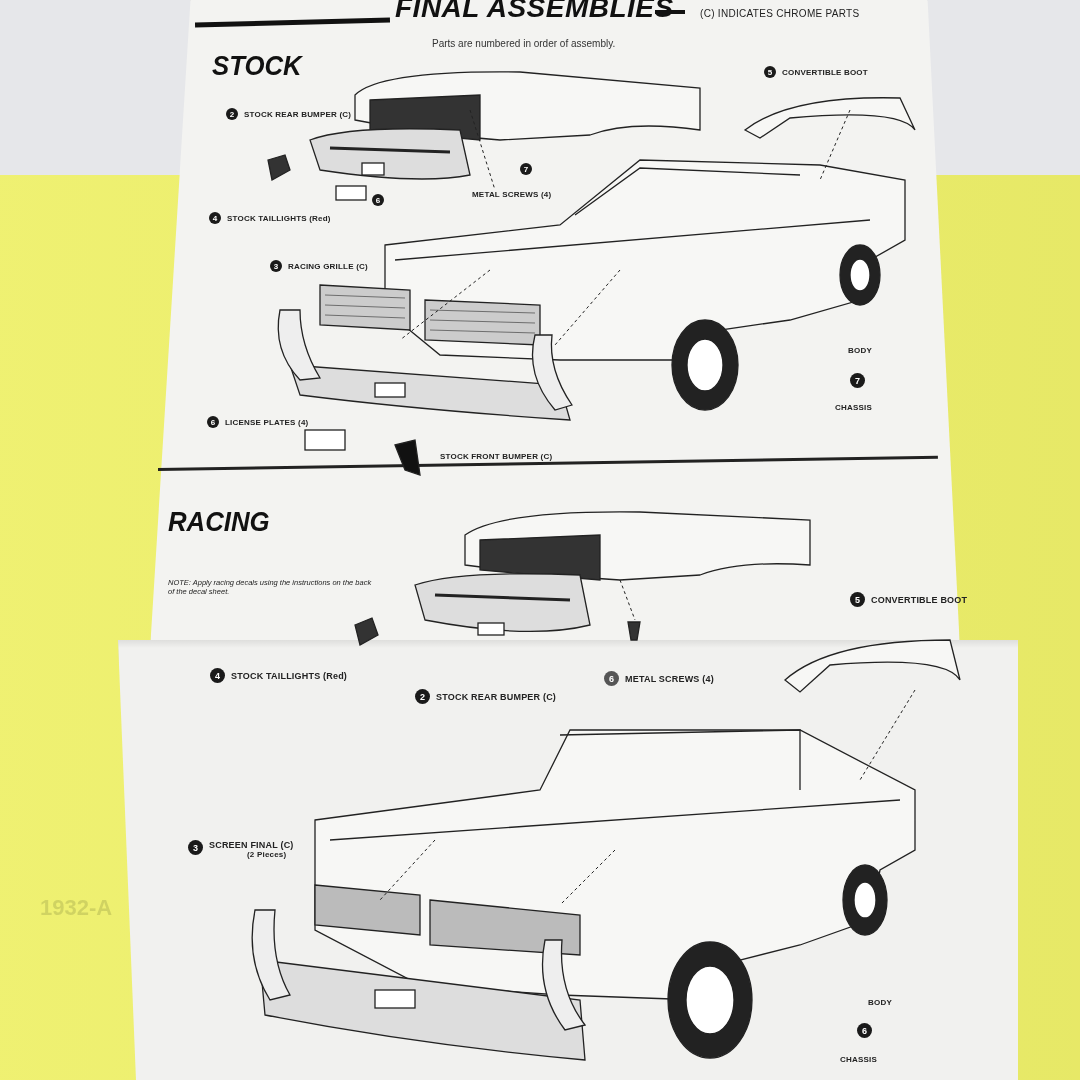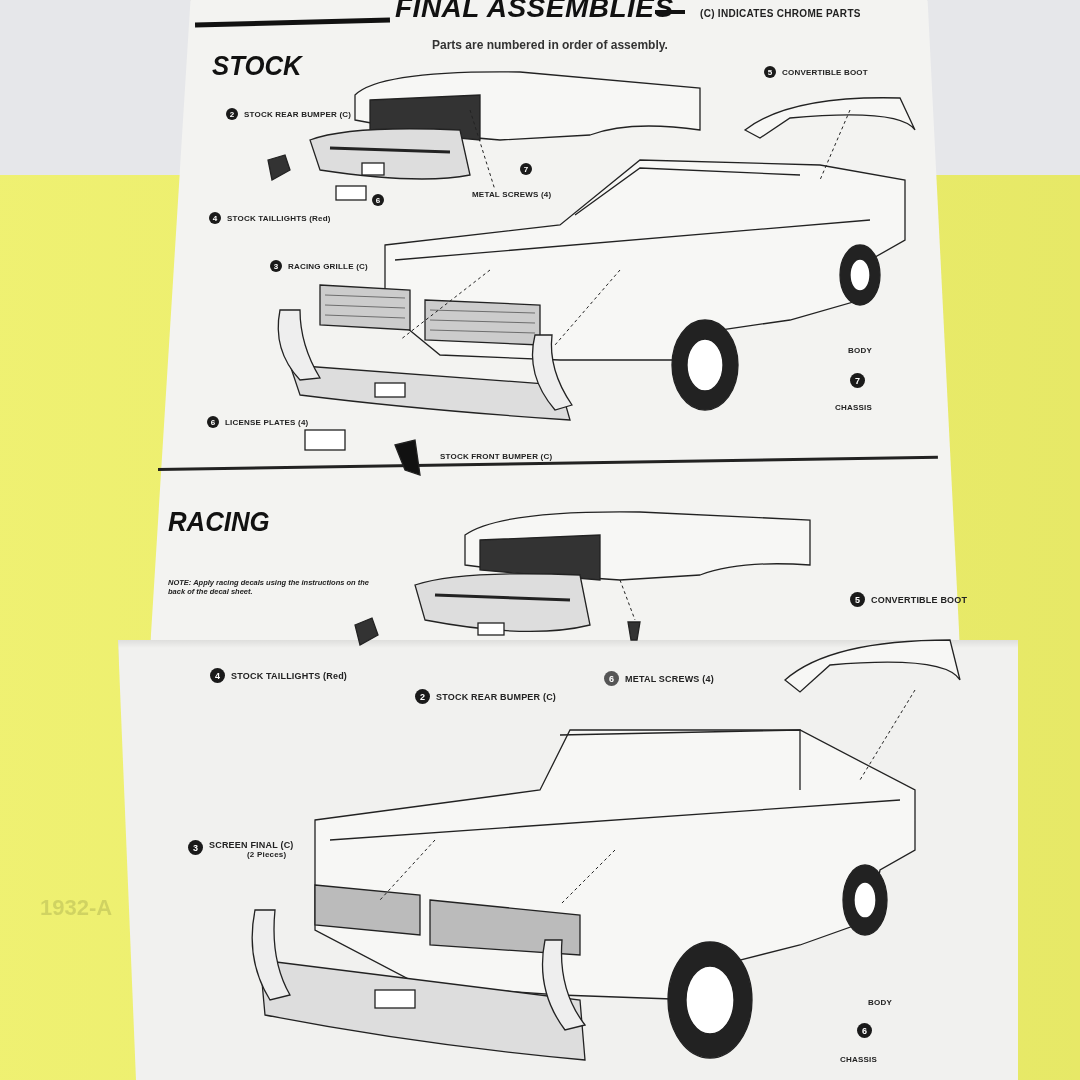--- a/index.html
+++ b/index.html
@@ -33,38 +33,38 @@
       background: #f1f1ef;
     }
     .fold { position: absolute; left: 118px; top: 640px; width: 900px; height: 8px;
       background: linear-gradient(180deg, rgba(0,0,0,0.08), rgba(0,0,0,0)); }
 
     .hdr-line { position: absolute; background: #111; height: 5px; }
     .title {
       position: absolute; left: 395px; top: -8px; font-size: 28px; font-weight: 900;
       font-style: italic; letter-spacing: 0.5px; color: #111;
     }
-    .chrome-note { position: absolute; left: 700px; top: 8px; font-size: 10px; font-weight: 700; color: #222; letter-spacing: 0.3px; }
-    .subnote { position: absolute; left: 432px; top: 38px; font-size: 12px; font-weight: 700; color: #333; }
+    .chrome-note { position: absolute; left: 700px; top: 8px; font-size: 10px; font-weight: 400; color: #222; letter-spacing: 0.3px; }
+    .subnote { position: absolute; left: 432px; top: 38px; font-size: 10px; font-weight: 400; color: #333; }
 
     .section-title {
       position: absolute; font-size: 28px; font-weight: 900; font-style: italic; color: #111;
       transform: scaleX(0.92); transform-origin: left;
     }
     .divider { position: absolute; left: 158px; top: 468px; width: 780px; height: 3px; background: #222; transform: rotate(-0.9deg); transform-origin: left; }
 
     .callout { position: absolute; display: flex; align-items: center; gap: 6px; font-size: 8px; font-weight: 700; color: #222; white-space: nowrap; letter-spacing: 0.2px; }
     .callout.big { font-size: 9px; }
     .num {
       width: 12px; height: 12px; border-radius: 50%; background: #1a1a1a; color: #fff;
       font-size: 8px; font-weight: 700; display: inline-flex; align-items: center; justify-content: center;
       flex: 0 0 auto;
     }
     .big .num { width: 15px; height: 15px; font-size: 9px; }
-    .note { position: absolute; left: 168px; top: 578px; font-size: 7.5px; font-weight: 700; font-style: italic; color: #222; line-height: 9px; width: 210px; }
+    .note { position: absolute; left: 168px; top: 578px; font-size: 7.5px; font-weight: 400; font-style: italic; color: #222; line-height: 9px; width: 210px; }
     .sub2 { display: block; font-size: 8px; padding-left: 38px; }
 
     svg.art { position: absolute; left: 0; top: 0; width: 1080px; height: 1080px; pointer-events: none; }
   </style>
 </head>
 <body>
 
 <div class="wall"></div>
 <div class="yellow">
   <span class="ghost" style="left:40px; top:720px; font-size:22px;">1932-A</span>

